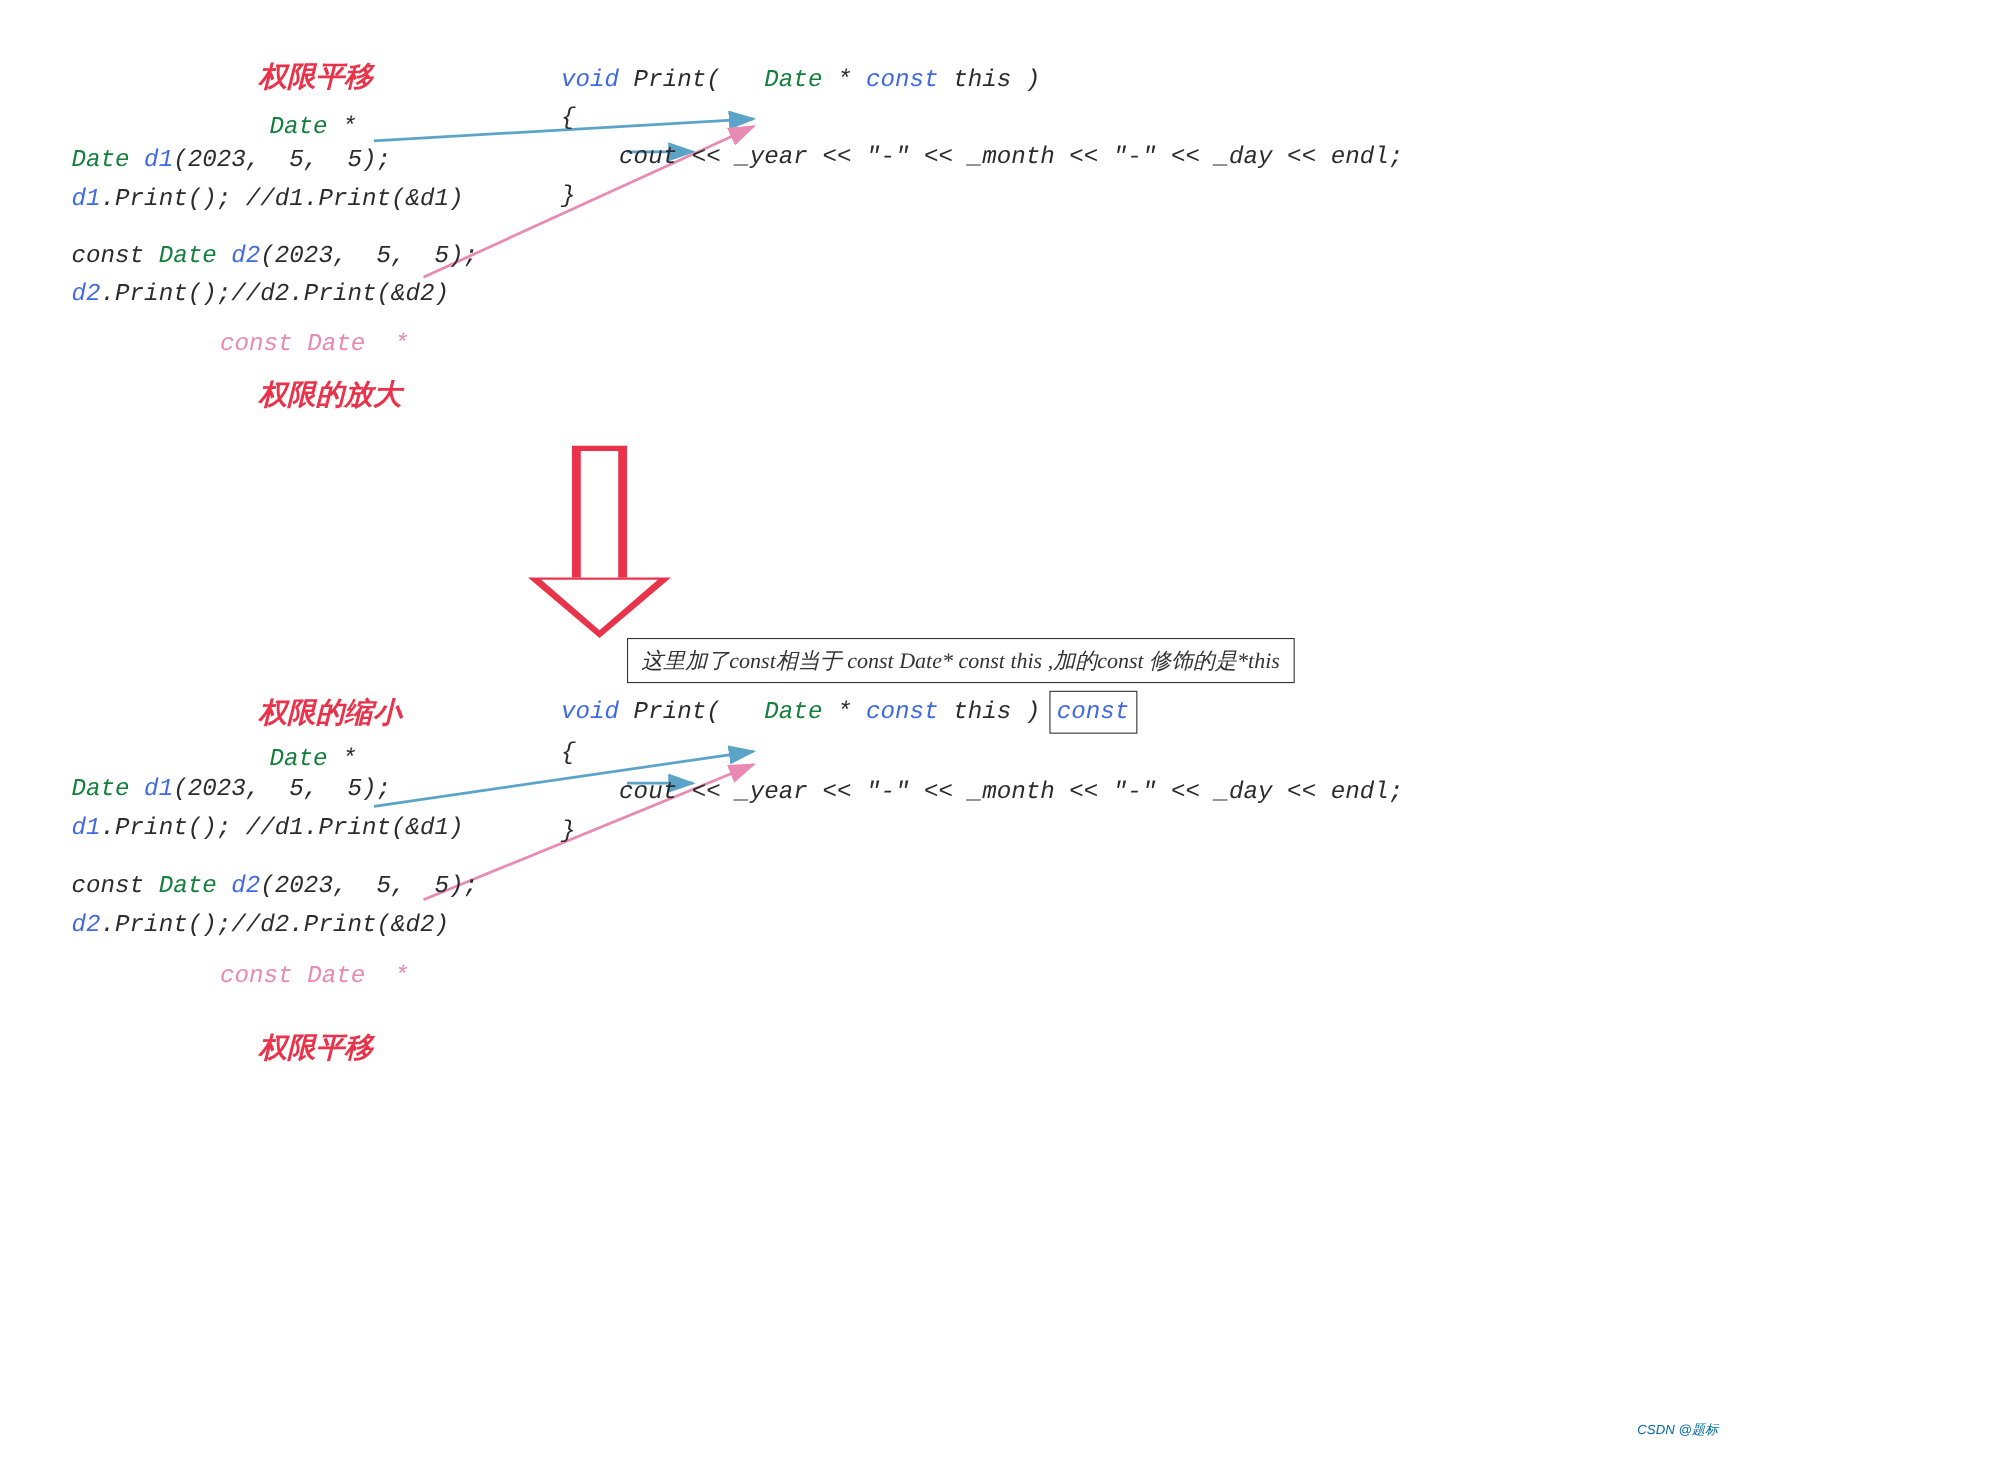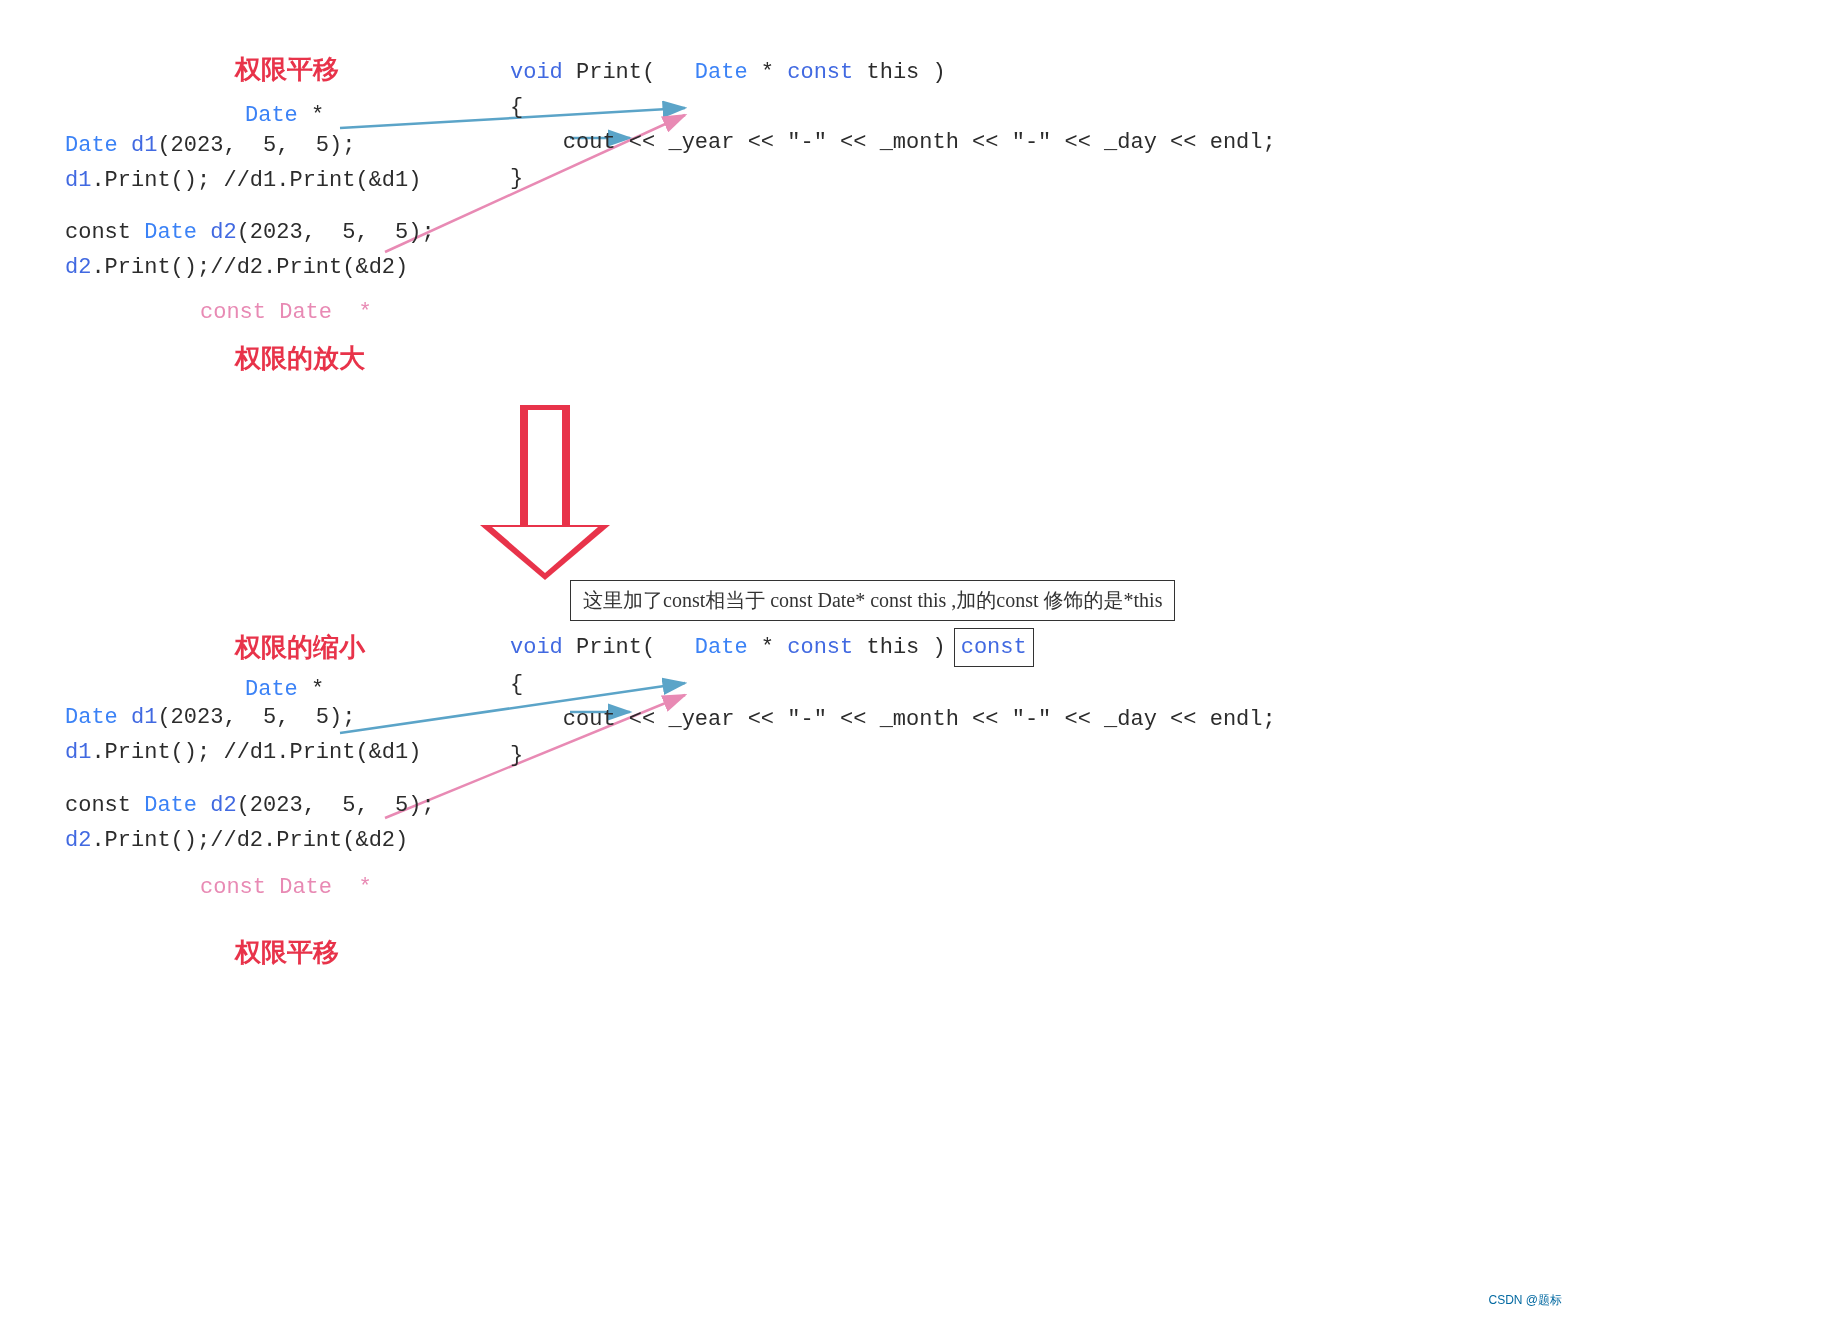--- a/index.html
+++ b/index.html
@@ -8,25 +8,26 @@
       width: 1821px;
       min-height: 1329px;
       font-family: 'Courier New', Courier, monospace;
       position: relative;
       overflow: hidden;
     }
     .main-container {
       position: relative;
       width: 1582px;
       height: 1329px;
+      font-style: italic;
     }
     
     .red { color: #e8334a; }
     .blue { color: #4169e1; text-align: right; }
-    .cyan { color: #3b82f6; margin-top: 32px; }
+    .cyan { color: #15803d; margin-top: 32px; }
     .pink { color: #e88ab4; margin-top: 15px; }
     .black { color: #2c2c2c; text-align: right; }
 
     
     .code-text {
       font-family: 'Courier New', Courier, monospace;
       font-size: 22px;
       line-height: 1.6;
       white-space: pre;
     }

